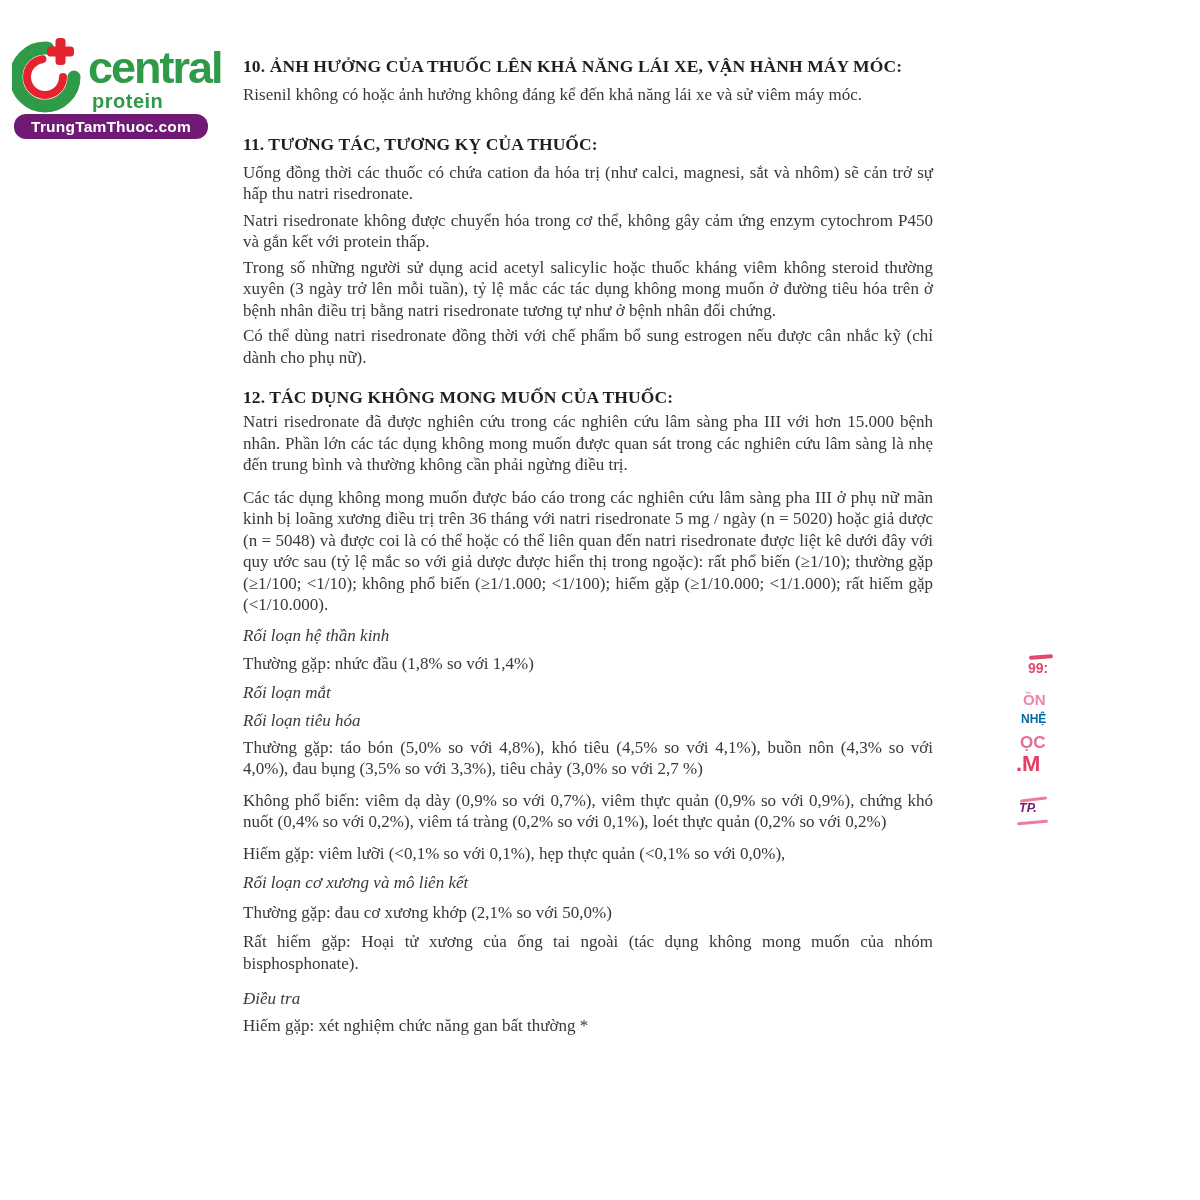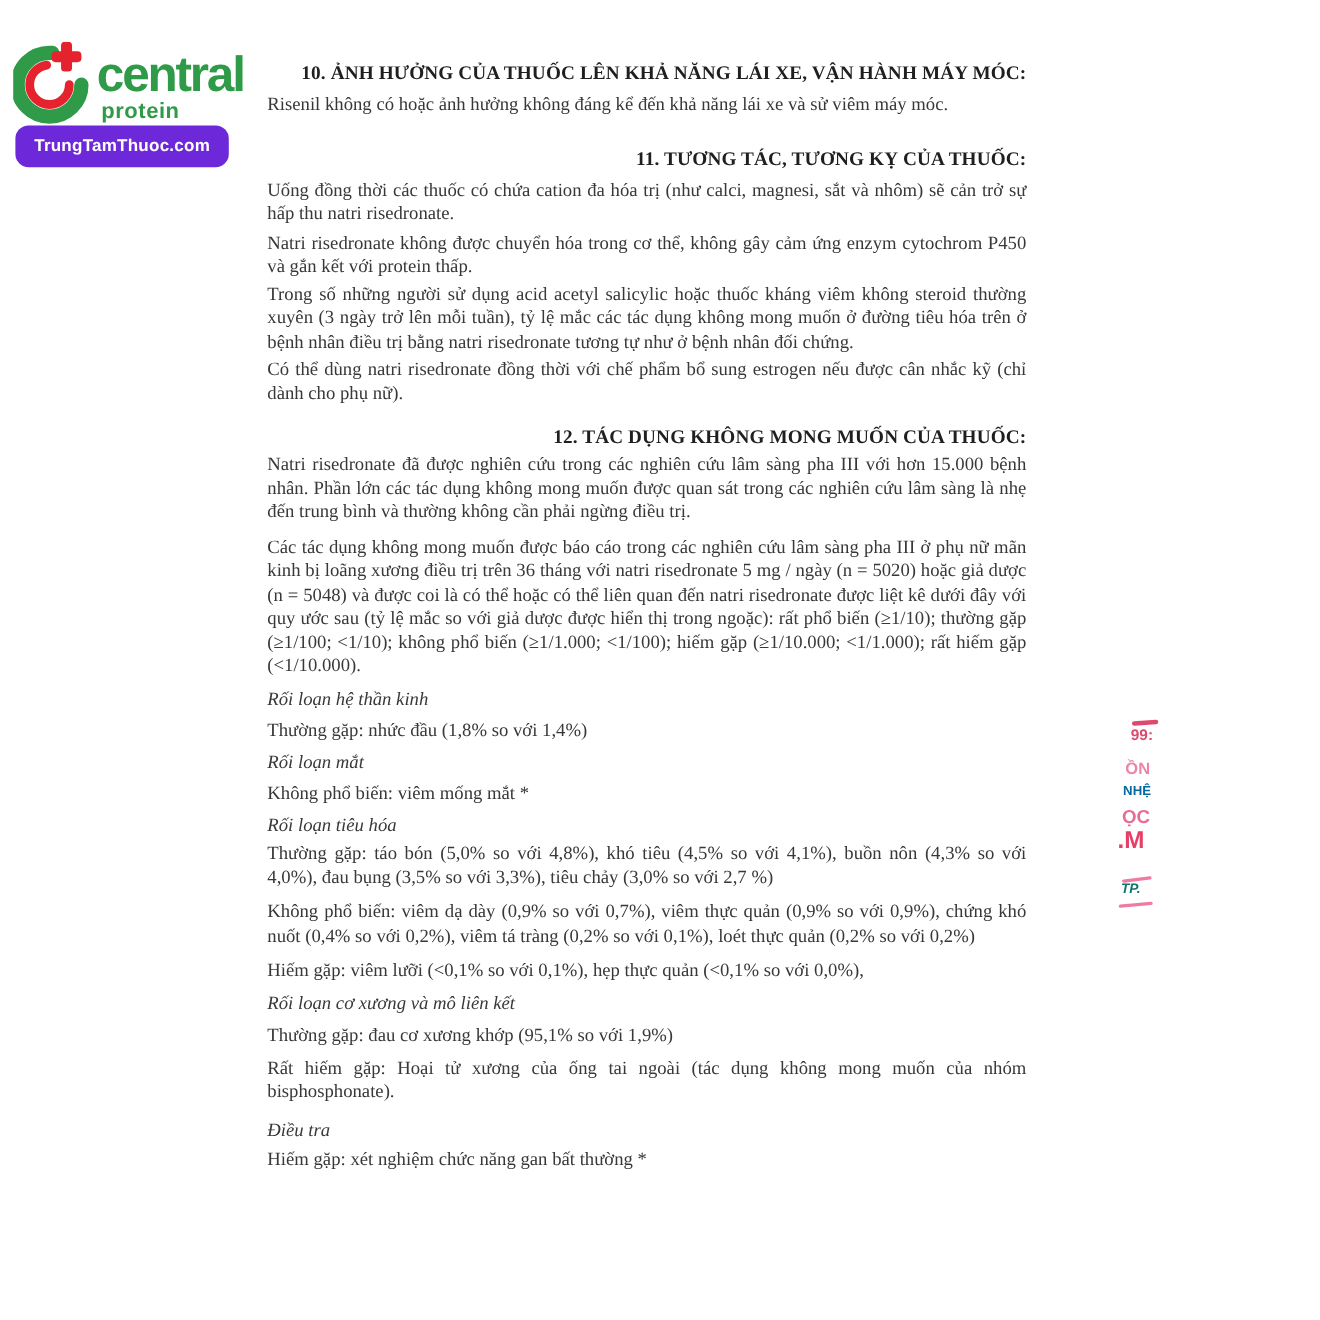--- a/index.html
+++ b/index.html
@@ -16,56 +16,56 @@
     position:absolute; left:76px; top:6px;
     font-family:"Liberation Sans", sans-serif; font-weight:700;
     font-size:45px; line-height:48px; letter-spacing:-2px; color:#2f9a47;
   }
   .tagline {
     position:absolute; left:80px; top:53px;
     font-family:"Liberation Sans", sans-serif; font-weight:700;
     font-size:20px; line-height:20px; letter-spacing:0.5px; color:#2f9a47;
   }
   .badge {
-    position:absolute; left:2px; top:76px; width:194px; height:38px;
-    background:#6d28d9; border-radius:12px;
+    position:absolute; left:2px; top:76px; width:194px; height:25px;
+    background:#701a75; border-radius:12px;
     display:flex; align-items:center; justify-content:center;
     color:#ffffff; font-family:"Liberation Sans", sans-serif;
     font-weight:700; font-size:15.5px; letter-spacing:0.2px;
   }
 
   
   .content {
     position:absolute; left:243px; top:55px; width:690px;
     font-size:17px; line-height:21.5px; text-align:justify;
   }
   .content > div { margin:0; }
   .h {
     font-weight:700; color:#1f1f1f; font-size:17.5px; line-height:22px;
-    white-space:nowrap; letter-spacing:0.1px; text-align:right;
+    white-space:nowrap; letter-spacing:0.1px; text-align:left;
   }
   .it { font-style:italic; text-align:left; }
 
   .mb3{margin-bottom:3px!important}.mb4{margin-bottom:4px!important}
   .mb5{margin-bottom:5px!important}.mb7{margin-bottom:7px!important}
   .mb8{margin-bottom:8px!important}.mb9{margin-bottom:9px!important}
   .mb10{margin-bottom:10px!important}.mb11{margin-bottom:11px!important}
   .mb14{margin-bottom:14px!important}.mb18{margin-bottom:18px!important}
   .mb27{margin-bottom:27px!important}
 
   
   .stamp span, .stamp div { position:absolute; font-family:"Liberation Sans", sans-serif; font-weight:700; }
   .sbar1 { left:1029px; top:655px; width:24px; height:4px; background:#dd4a6c; border-radius:2px; transform:rotate(-4deg); }
   .s99  { left:1028px; top:660px; font-size:14px; color:#dd4a6c; }
   .sON  { left:1023px; top:691px; font-size:15px; color:#ee85a5; }
   .sNHE { left:1021px; top:712px; font-size:12px; color:#0369a1; }
   .sOC  { left:1020px; top:733px; font-size:17px; color:#e76d94; }
   .sM   { left:1016px; top:751px; font-size:22px; color:#e63e66; }
   .sbar2{ left:1020px; top:798px; width:27px; height:3px; background:#ef7ba0; border-radius:2px; transform:rotate(-7deg); }
-  .sTP  { left:1019px; top:801px; font-size:12.5px; font-style:italic; color:#0f766e; }
+  .sTP  { left:1019px; top:801px; font-size:12.5px; font-style:italic; color:#701a75; }
   .sbar3{ left:1017px; top:821px; width:31px; height:3px; background:#ef7ba0; border-radius:2px; transform:rotate(-5deg); }
 </style>
 </head>
 <body>
 
 <div class="page">
 
   <div class="logo">
     <svg class="cicon" width="90" height="100" viewBox="0 0 90 100">
       <circle cx="33" cy="39" r="29" fill="none" stroke="#2f9a47" stroke-width="13" stroke-linecap="round" stroke-dasharray="139 43.2"></circle>
@@ -88,27 +88,26 @@
     <div class="p mb4">Trong số những người sử dụng acid acetyl salicylic hoặc thuốc kháng viêm không steroid thường xuyên (3 ngày trở lên mỗi tuần), tỷ lệ mắc các tác dụng không mong muốn ở đường tiêu hóa trên ở bệnh nhân điều trị bằng natri risedronate tương tự như ở bệnh nhân đối chứng.</div>
     <div class="p mb18">Có thể dùng natri risedronate đồng thời với chế phẩm bổ sung estrogen nếu được cân nhắc kỹ (chỉ dành cho phụ nữ).</div>
 
     <div class="h mb3">12. TÁC DỤNG KHÔNG MONG MUỐN CỦA THUỐC:</div>
     <div class="p mb11">Natri risedronate đã được nghiên cứu trong các nghiên cứu lâm sàng pha III với hơn 15.000 bệnh nhân. Phần lớn các tác dụng không mong muốn được quan sát trong các nghiên cứu lâm sàng là nhẹ đến trung bình và thường không cần phải ngừng điều trị.</div>
     <div class="p mb9">Các tác dụng không mong muốn được báo cáo trong các nghiên cứu lâm sàng pha III ở phụ nữ mãn kinh bị loãng xương điều trị trên 36 tháng với natri risedronate 5 mg / ngày (n = 5020) hoặc giả dược (n = 5048) và được coi là có thể hoặc có thể liên quan đến natri risedronate được liệt kê dưới đây với quy ước sau (tỷ lệ mắc so với giả dược được hiển thị trong ngoặc): rất phổ biến (≥1/10); thường gặp (≥1/100; &lt;1/10); không phổ biến (≥1/1.000; &lt;1/100); hiếm gặp (≥1/10.000; &lt;1/1.000); rất hiếm gặp (&lt;1/10.000).</div>
 
     <div class="it mb7">Rối loạn hệ thần kinh</div>
     <div class="p mb7">Thường gặp: nhức đầu (1,8% so với 1,4%)</div>
     <div class="it mb7">Rối loạn mắt</div>
-    <div class="p mb7">Không phổ biến: viêm mống mắt *</div>
     <div class="it mb5">Rối loạn tiêu hóa</div>
     <div class="p mb10">Thường gặp: táo bón (5,0% so với 4,8%), khó tiêu (4,5% so với 4,1%), buồn nôn (4,3% so với 4,0%), đau bụng (3,5% so với 3,3%), tiêu chảy (3,0% so với 2,7 %)</div>
     <div class="p mb10">Không phổ biến: viêm dạ dày (0,9% so với 0,7%), viêm thực quản (0,9% so với 0,9%), chứng khó nuốt (0,4% so với 0,2%), viêm tá tràng (0,2% so với 0,1%), loét thực quản (0,2% so với 0,2%)</div>
     <div class="p mb8">Hiếm gặp: viêm lưỡi (&lt;0,1% so với 0,1%), hẹp thực quản (&lt;0,1% so với 0,0%),</div>
     <div class="it mb8">Rối loạn cơ xương và mô liên kết</div>
-    <div class="p mb8">Thường gặp: đau cơ xương khớp (95,1% so với 1,9%)</div>
+    <div class="p mb8">Thường gặp: đau cơ xương khớp (2,1% so với 50,0%)</div>
     <div class="p mb14">Rất hiếm gặp: Hoại tử xương của ống tai ngoài (tác dụng không mong muốn của nhóm bisphosphonate).</div>
     <div class="it mb5">Điều tra</div>
     <div class="p">Hiếm gặp: xét nghiệm chức năng gan bất thường *</div>
   </div>
 
   <div class="stamp">
     <div class="sbar1"></div>
     <span class="s99">99:</span>
     <span class="sON">ỒN</span>
     <span class="sNHE">NHỆ</span>

